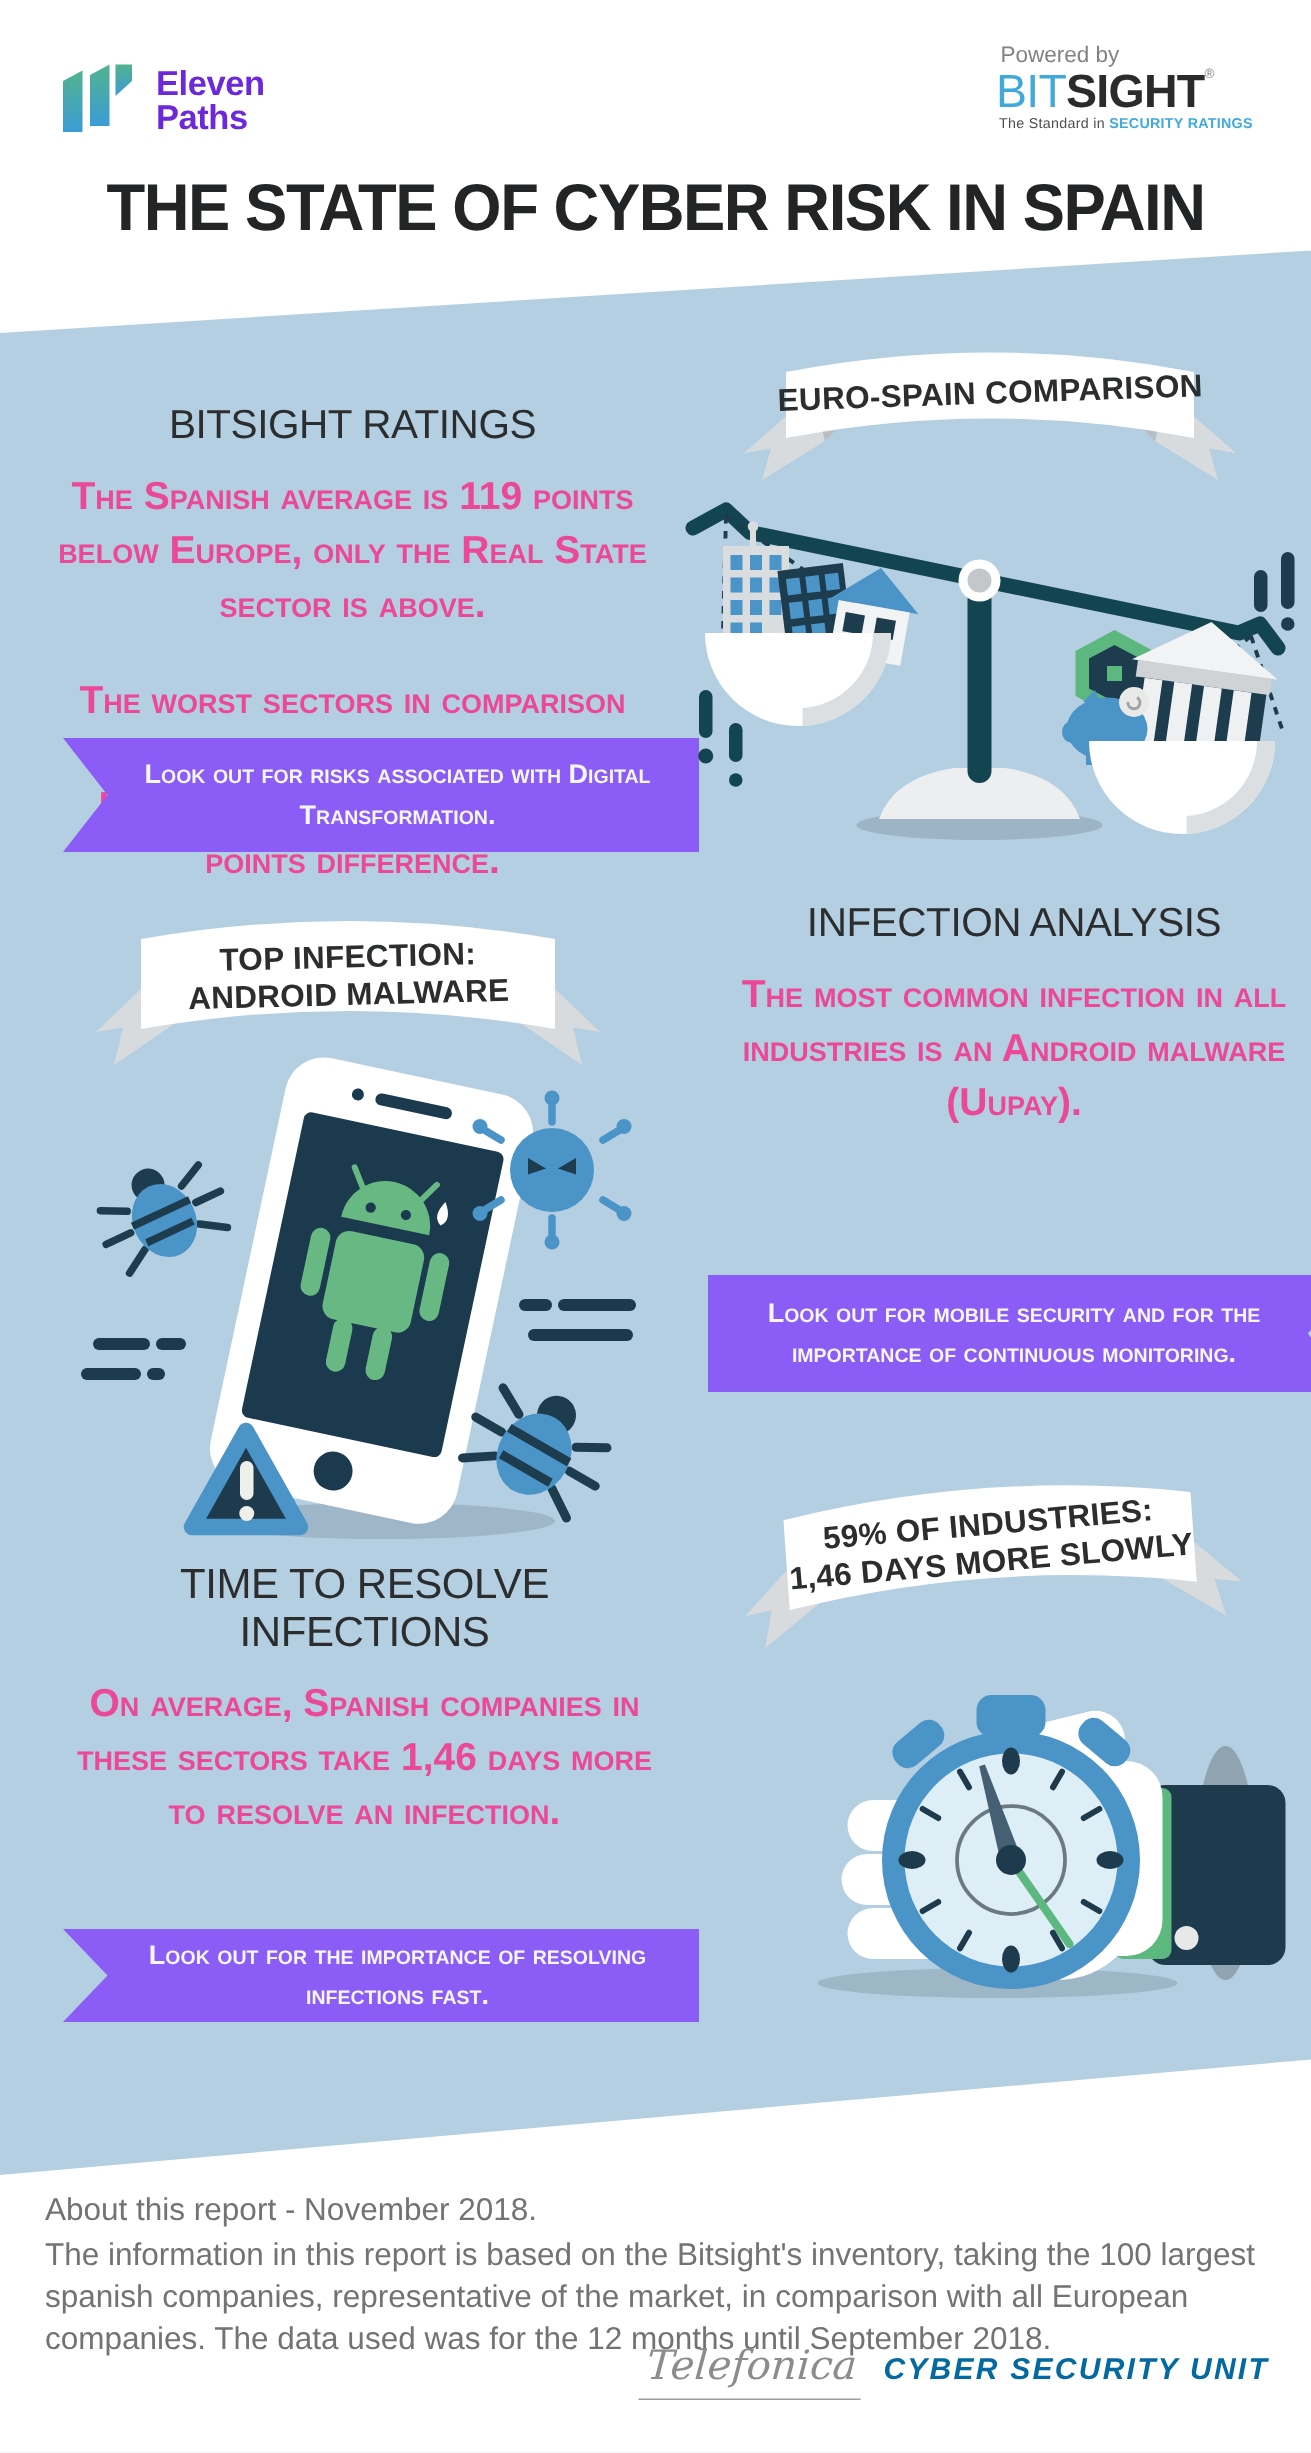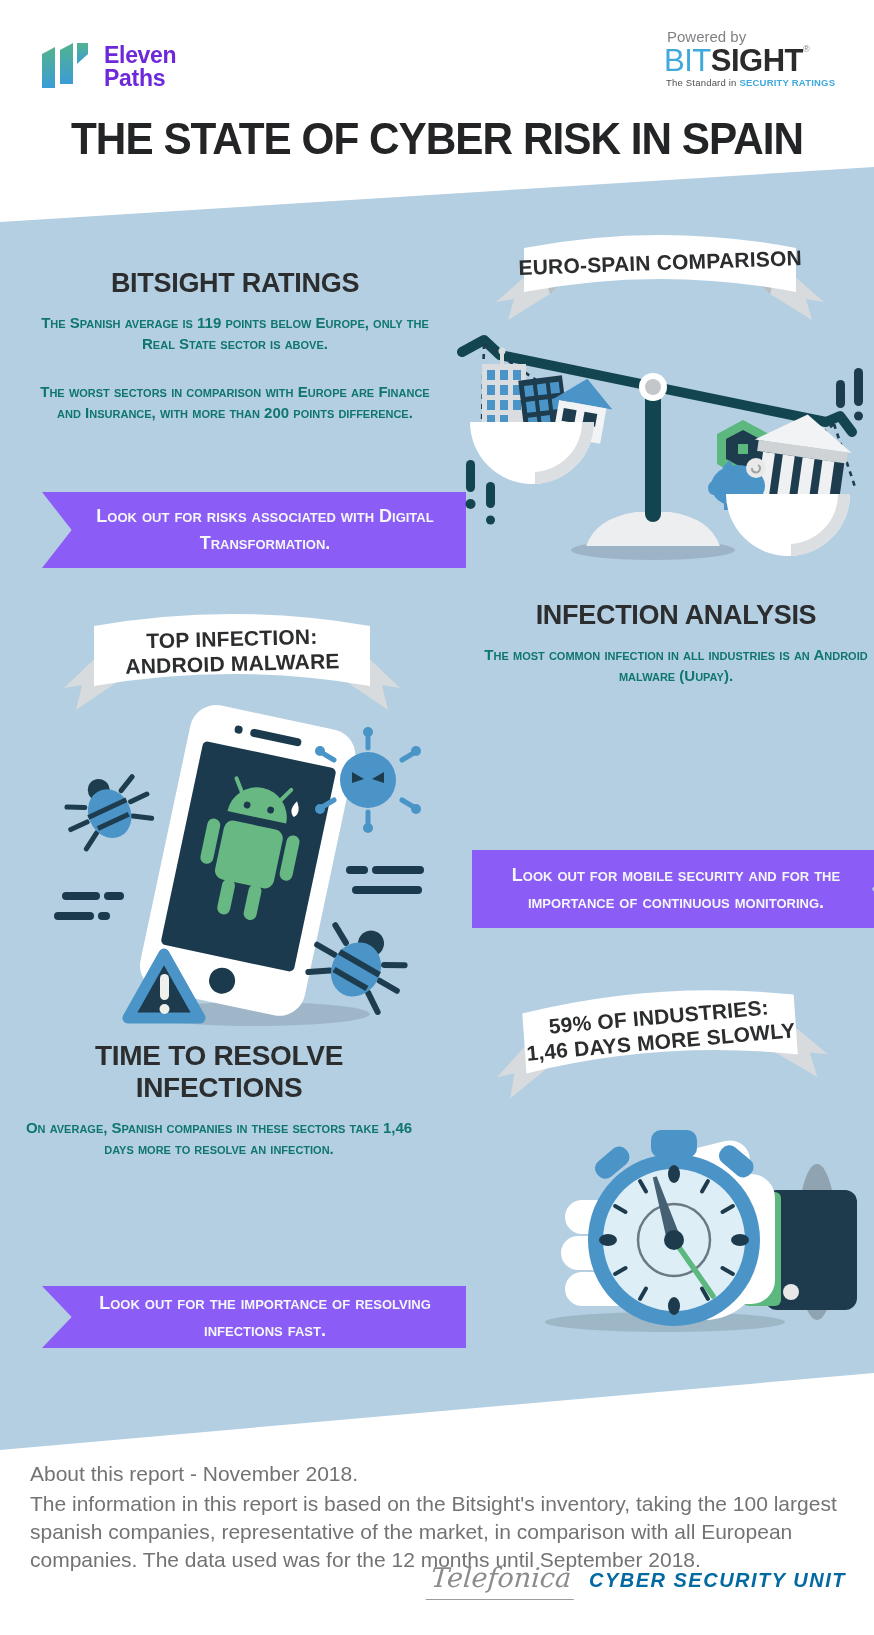--- a/index.html
+++ b/index.html
@@ -27,23 +27,23 @@
   .bs-tag{font-size:9.5px;margin-left:2px;letter-spacing:0.2px;}
   .bs-std{color:#4d4f51;}
   .bs-ratings{color:#3fa9dc;font-weight:700;}
   .title{
     position:absolute;left:0;top:114px;width:874px;text-align:center;
     font-size:44px;font-weight:800;color:#222426;letter-spacing:-1px;
     transform:scaleX(0.96);
   }
   
   .sec{position:absolute;text-align:center;}
-  .sec h2{margin:0 0 14px 0;font-size:27px;font-weight:700;color:#2b2d2e;letter-spacing:-0.3px;}
-  .sec p{margin:0 auto;font-variant:small-caps;font-weight:700;font-size:15px;
-    color:#0f766e;line-height:1.38;}
+  .sec h2{margin:0 0 14px 0;font-size:27px;font-weight:400;color:#2b2d2e;letter-spacing:-0.3px;}
+  .sec p{margin:0 auto;font-variant:small-caps;font-weight:700;font-size:26px;
+    color:#ec4899;line-height:1.38;}
   .sec p + p{margin-top:28px;}
   
   .callout{
     position:absolute;background:#8b5cf6;color:#f4f6f7;
     display:flex;align-items:center;justify-content:center;text-align:center;
     font-variant:small-caps;font-weight:700;font-size:18px;line-height:1.5;
   }
   .callout.notch-left{clip-path:polygon(0 0,100% 0,100% 100%,0 100%,7% 50%);padding:0 18px 0 40px;}
   .callout.notch-right{clip-path:polygon(0 0,100% 0,93% 50%,100% 100%,0 100%);padding:0 40px 0 18px;}
   
@@ -209,21 +209,21 @@
       <rect x="-19" y="12" width="38" height="6" fill="#1d3c4e"></rect>
     </g>
 
     <g transform="translate(70,252)">
       <path d="M8,78 L80,78 L44,14 Z" fill="#1d3b4d" stroke="#4a94c8" stroke-width="11" stroke-linejoin="round"></path>
       <rect x="40" y="34" width="9" height="26" rx="4.5" fill="#efefec"></rect>
       <circle cx="44.5" cy="69" r="5" fill="#efefec"></circle>
     </g>
   </svg>
 
-  <div class="sec" style="left:12px;top:1040px;width:414px;">
+  <div class="sec" style="left:36px;top:1040px;width:414px;">
     <h2 style="font-size:28px;">TIME TO RESOLVE INFECTIONS</h2>
     <p style="width:404px;">On average, Spanish companies in these sectors take 1,46 days more to resolve an infection.</p>
   </div>
 
   <div class="callout notch-left" style="left:42px;top:1286px;width:366px;height:62px;">Look out for the importance of resolving infections fast.</div>
 
   <div class="ribbon" style="left:492px;top:218px;width:336px;height:102px;">
     <svg width="336" height="102" viewBox="0 0 336 102">
       <path d="M50,44 L4,84 L22,81 L16,102 L58,76 Z" fill="#d7dbdd"></path>
       <path d="M286,44 L332,84 L314,81 L320,102 L278,76 Z" fill="#d7dbdd"></path>

